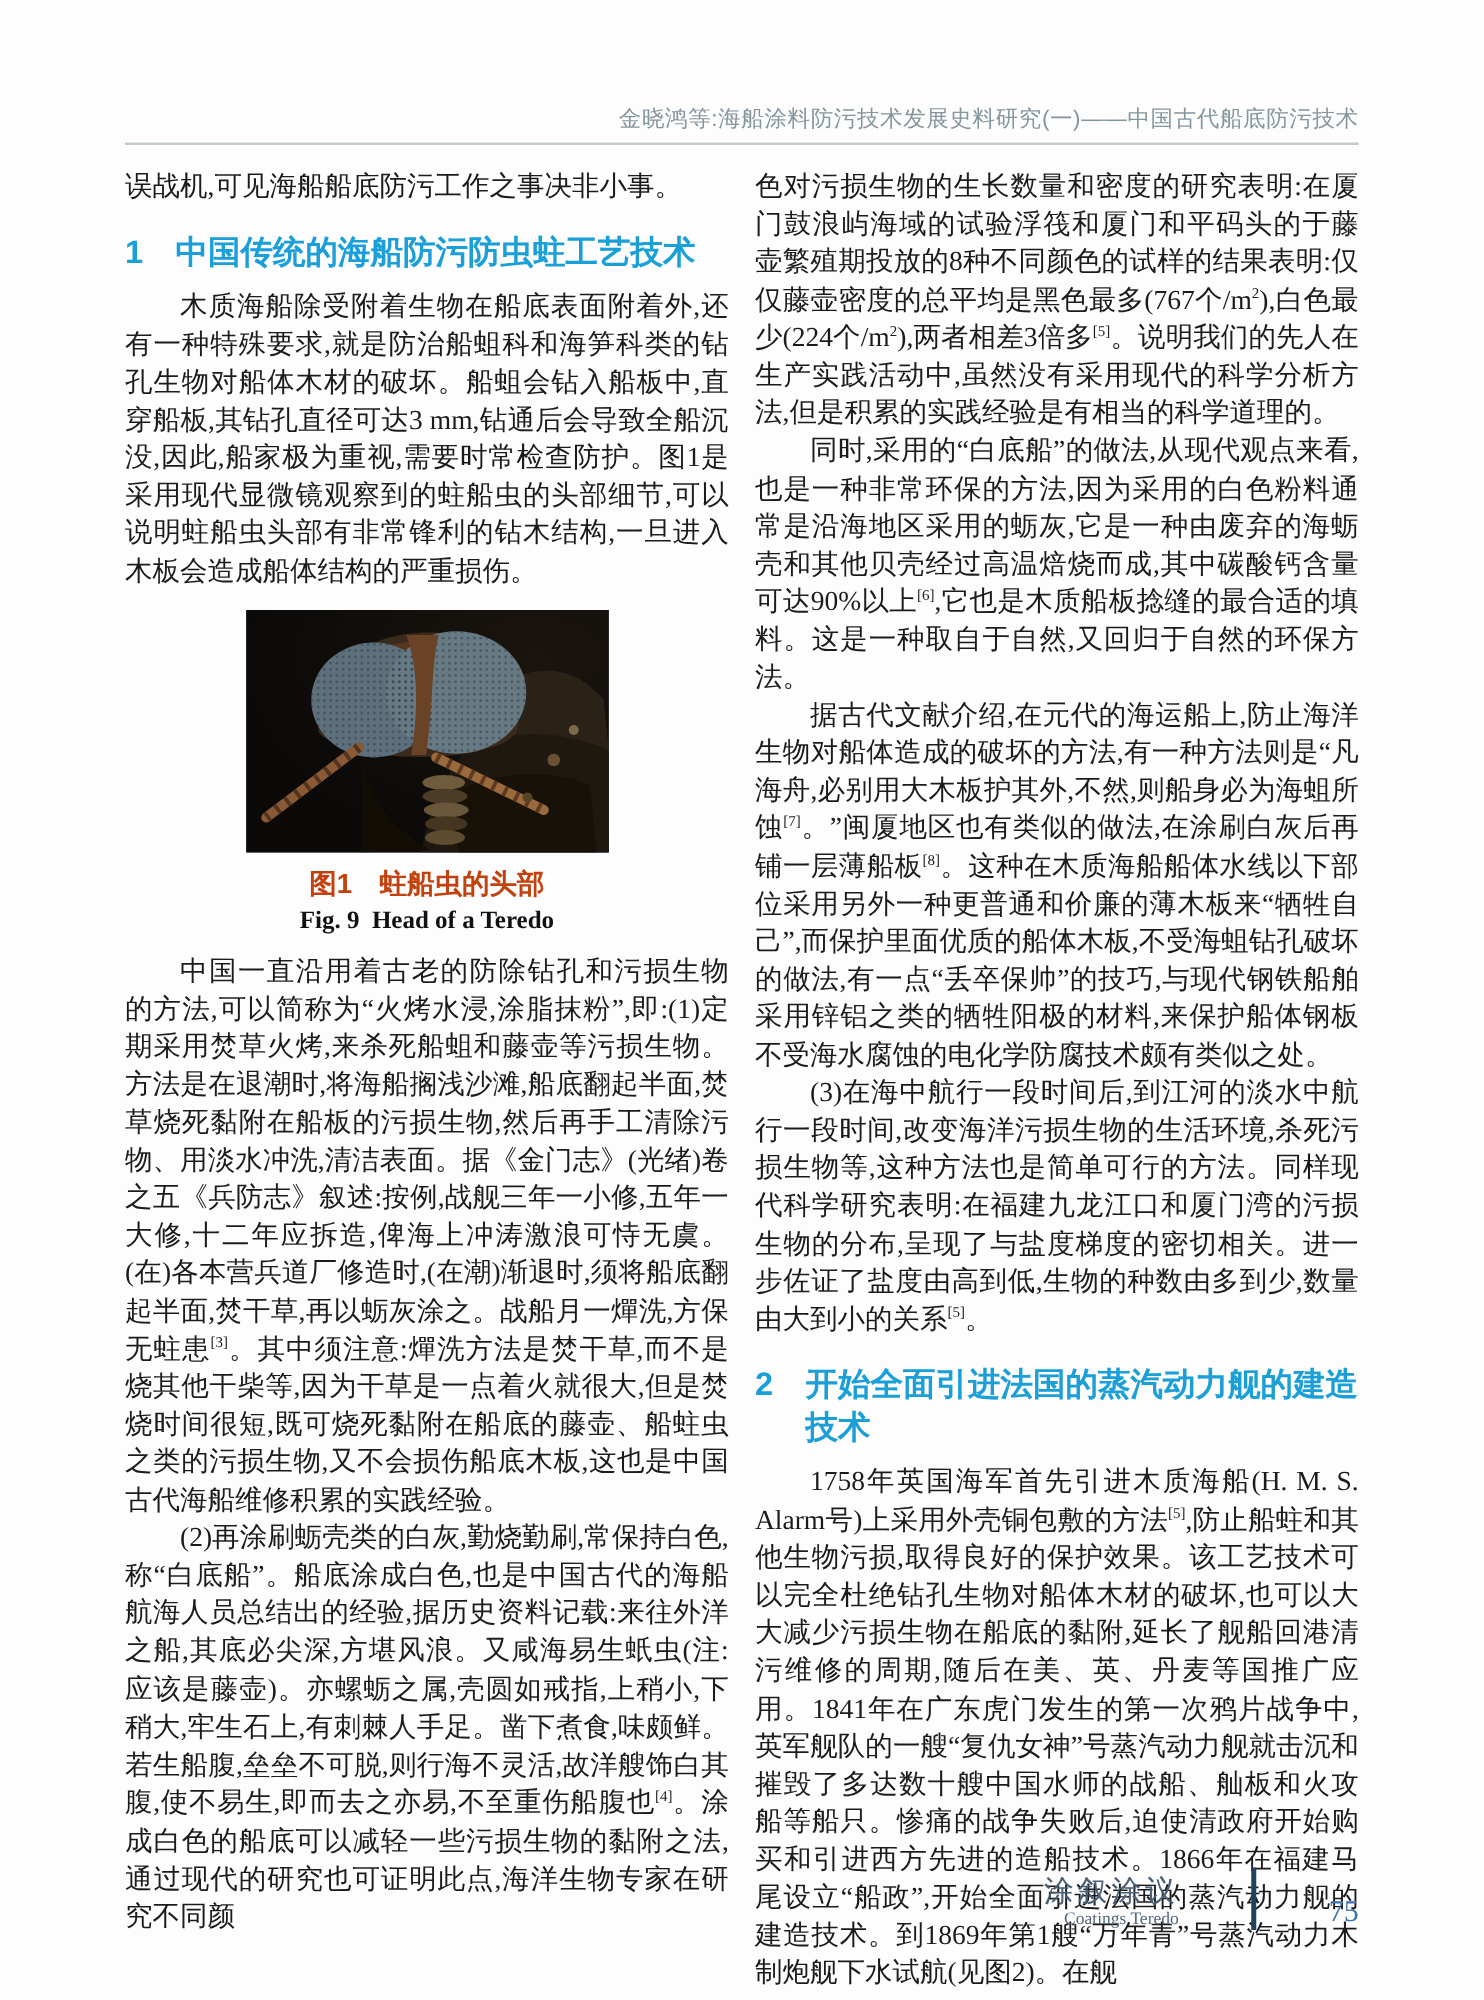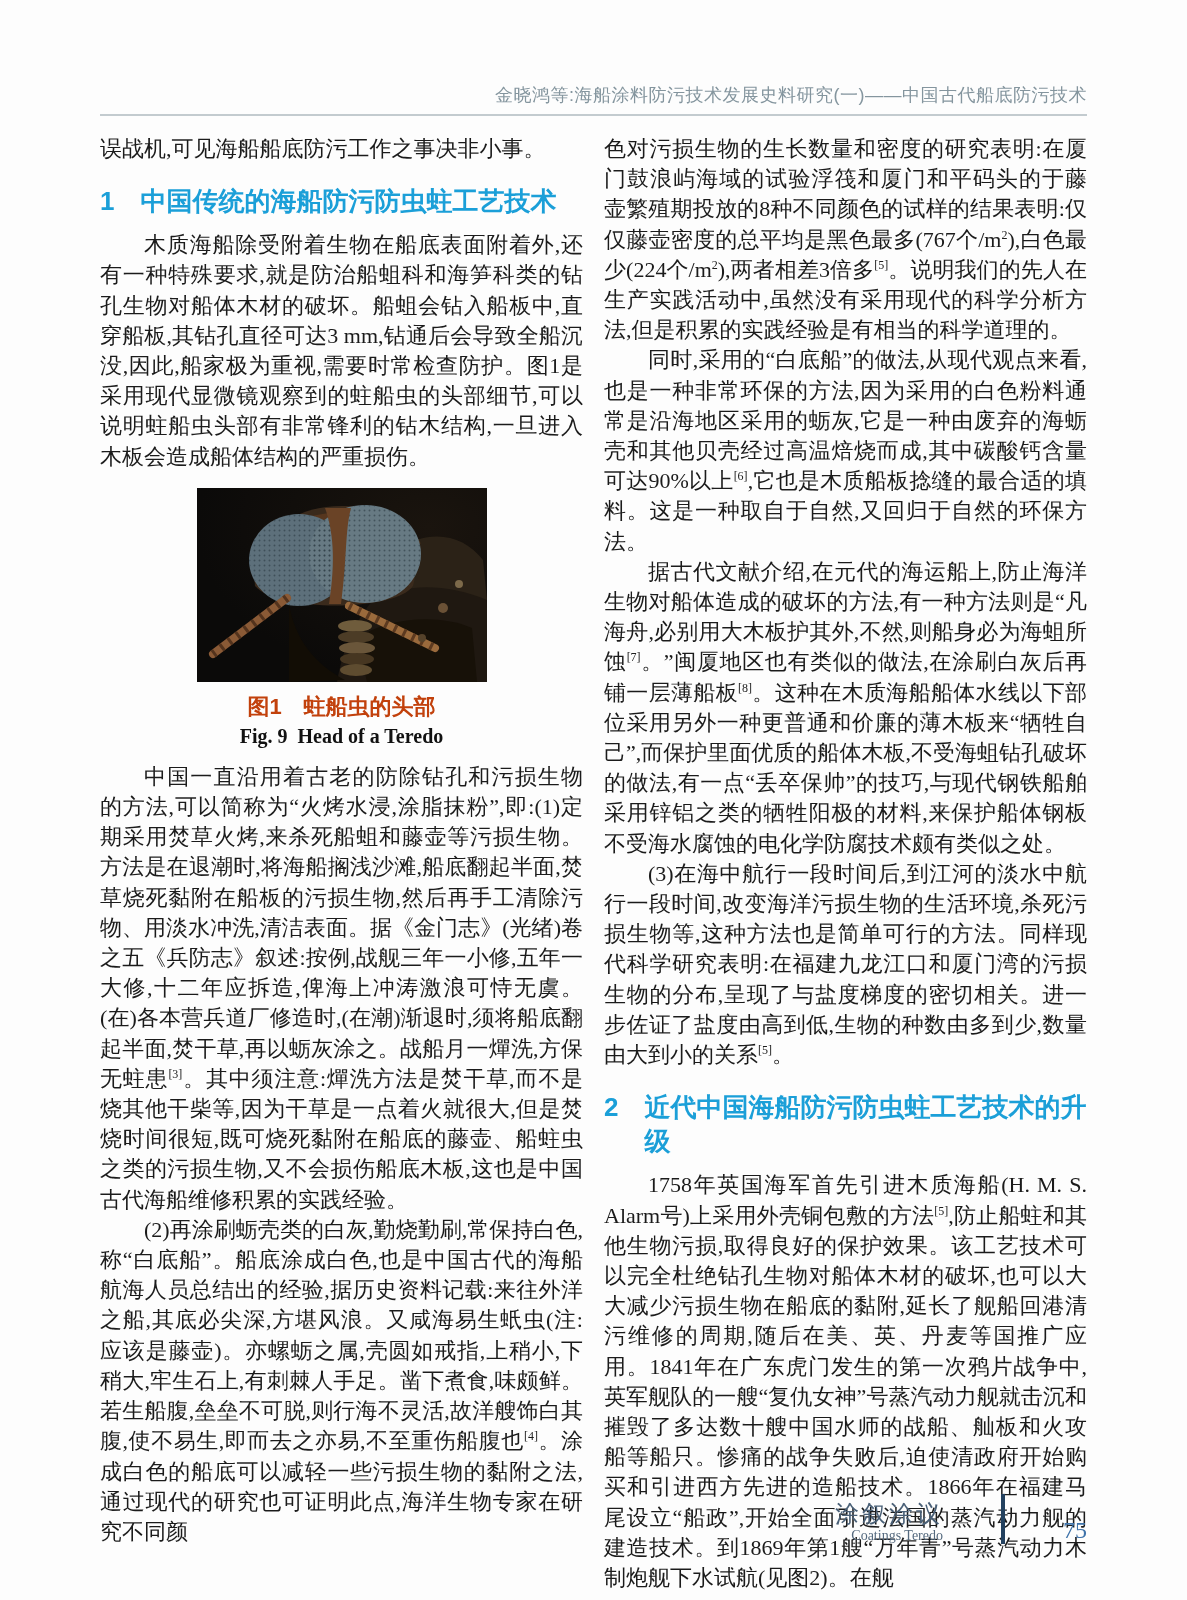--- a/index.html
+++ b/index.html
@@ -186,21 +186,21 @@
   </div>
 
   <div class="col col-right">
     <p class="body-text no-indent">色对污损生物的生长数量和密度的研究表明:在厦门鼓浪屿海域的试验浮筏和厦门和平码头的于藤壶繁殖期投放的8种不同颜色的试样的结果表明:仅仅藤壶密度的总平均是黑色最多(767个/m<sup>2</sup>),白色最少(224个/m<sup>2</sup>),两者相差3倍多<sup>[5]</sup>。说明我们的先人在生产实践活动中,虽然没有采用现代的科学分析方法,但是积累的实践经验是有相当的科学道理的。</p>
     <p class="body-text indent">同时,采用的“白底船”的做法,从现代观点来看,也是一种非常环保的方法,因为采用的白色粉料通常是沿海地区采用的蛎灰,它是一种由废弃的海蛎壳和其他贝壳经过高温焙烧而成,其中碳酸钙含量可达90%以上<sup>[6]</sup>,它也是木质船板捻缝的最合适的填料。这是一种取自于自然,又回归于自然的环保方法。</p>
     <p class="body-text indent">据古代文献介绍,在元代的海运船上,防止海洋生物对船体造成的破坏的方法,有一种方法则是“凡海舟,必别用大木板护其外,不然,则船身必为海蛆所蚀<sup>[7]</sup>。”闽厦地区也有类似的做法,在涂刷白灰后再铺一层薄船板<sup>[8]</sup>。这种在木质海船船体水线以下部位采用另外一种更普通和价廉的薄木板来“牺牲自己”,而保护里面优质的船体木板,不受海蛆钻孔破坏的做法,有一点“丢卒保帅”的技巧,与现代钢铁船舶采用锌铝之类的牺牲阳极的材料,来保护船体钢板不受海水腐蚀的电化学防腐技术颇有类似之处。</p>
     <p class="body-text indent">(3)在海中航行一段时间后,到江河的淡水中航行一段时间,改变海洋污损生物的生活环境,杀死污损生物等,这种方法也是简单可行的方法。同样现代科学研究表明:在福建九龙江口和厦门湾的污损生物的分布,呈现了与盐度梯度的密切相关。进一步佐证了盐度由高到低,生物的种数由多到少,数量由大到小的关系<sup>[5]</sup>。</p>
 
     <h2 class="section-heading">
       <span class="sec-num">2</span>
-      <span class="sec-title">近代中国海船防污防虫蛀工艺技术的升级</span>
+      <span class="sec-title">开始全面引进法国的蒸汽动力舰的建造技术</span>
     </h2>
 
     <p class="body-text indent">1758年英国海军首先引进木质海船(H. M. S. Alarm号)上采用外壳铜包敷的方法<sup>[5]</sup>,防止船蛀和其他生物污损,取得良好的保护效果。该工艺技术可以完全杜绝钻孔生物对船体木材的破坏,也可以大大减少污损生物在船底的黏附,延长了舰船回港清污维修的周期,随后在美、英、丹麦等国推广应用。1841年在广东虎门发生的第一次鸦片战争中,英军舰队的一艘“复仇女神”号蒸汽动力舰就击沉和摧毁了多达数十艘中国水师的战船、舢板和火攻船等船只。惨痛的战争失败后,迫使清政府开始购买和引进西方先进的造船技术。1866年在福建马尾设立“船政”,开始全面引进法国的蒸汽动力舰的建造技术。到1869年第1艘“万年青”号蒸汽动力木制炮舰下水试航(见图2)。在舰</p>
   </div>
 
   <div class="footer">
     <div class="footer-col">
       <div class="footer-zh">涂叙涂议</div>
       <div class="footer-en">Coatings Teredo</div>
     </div>

